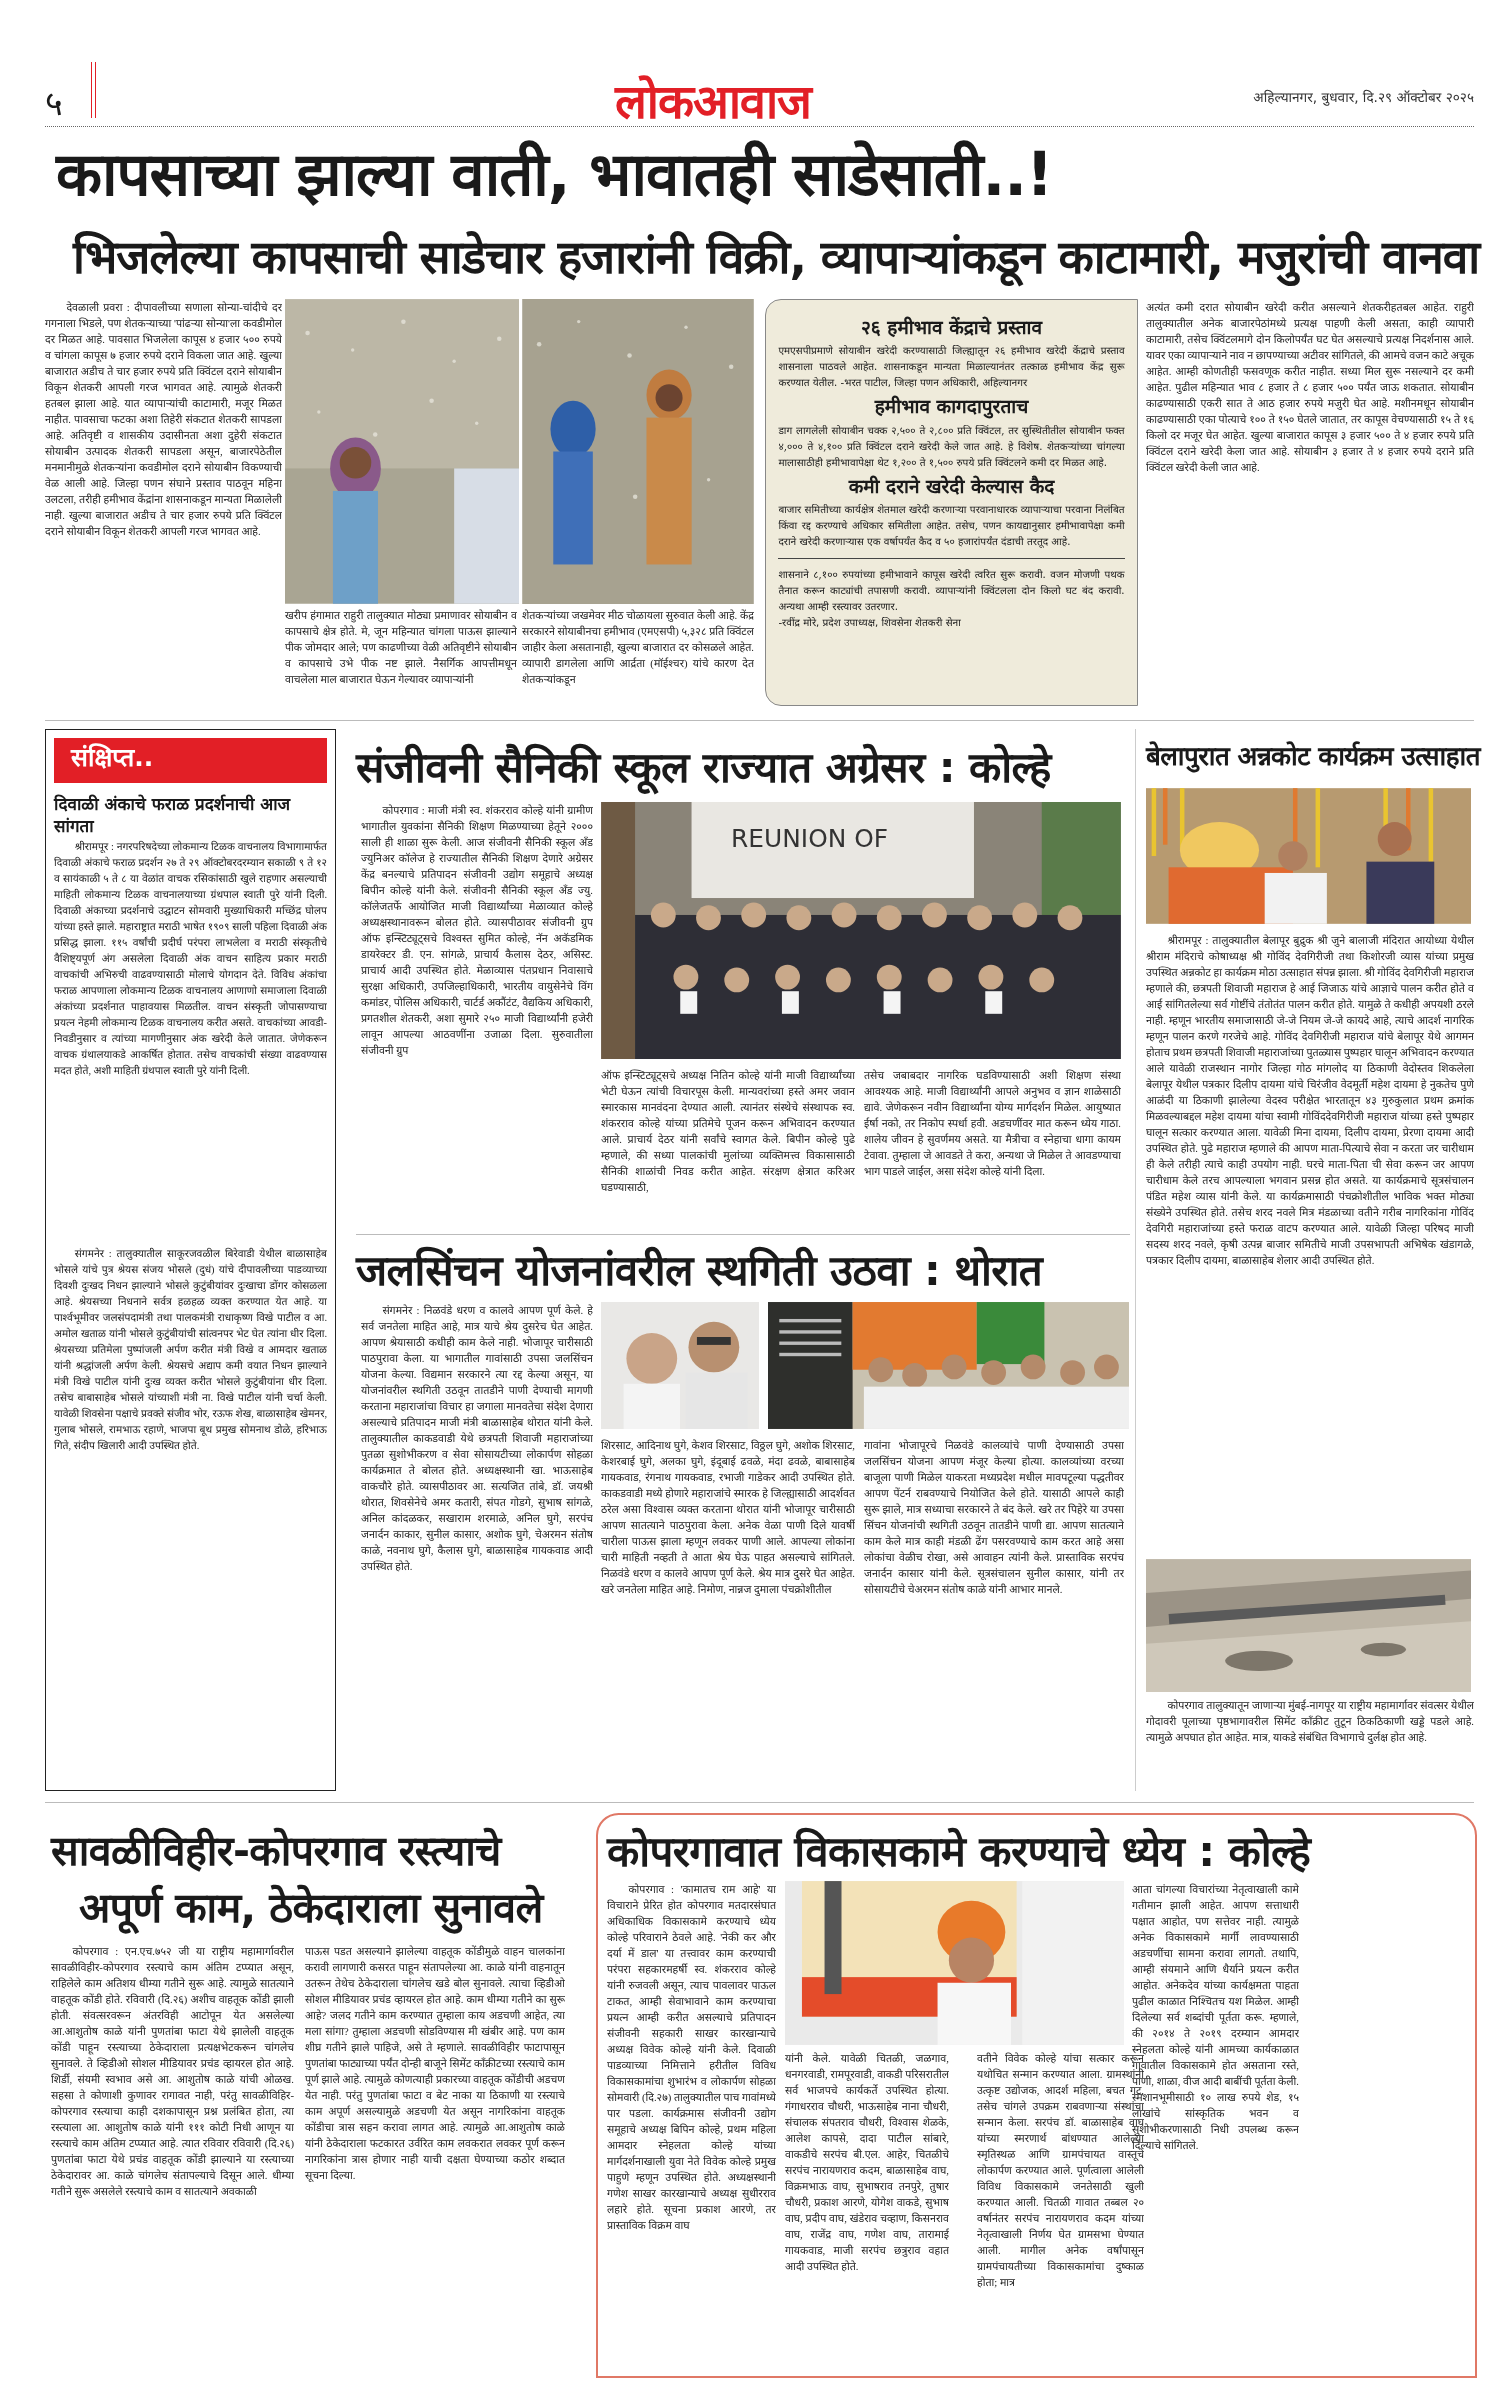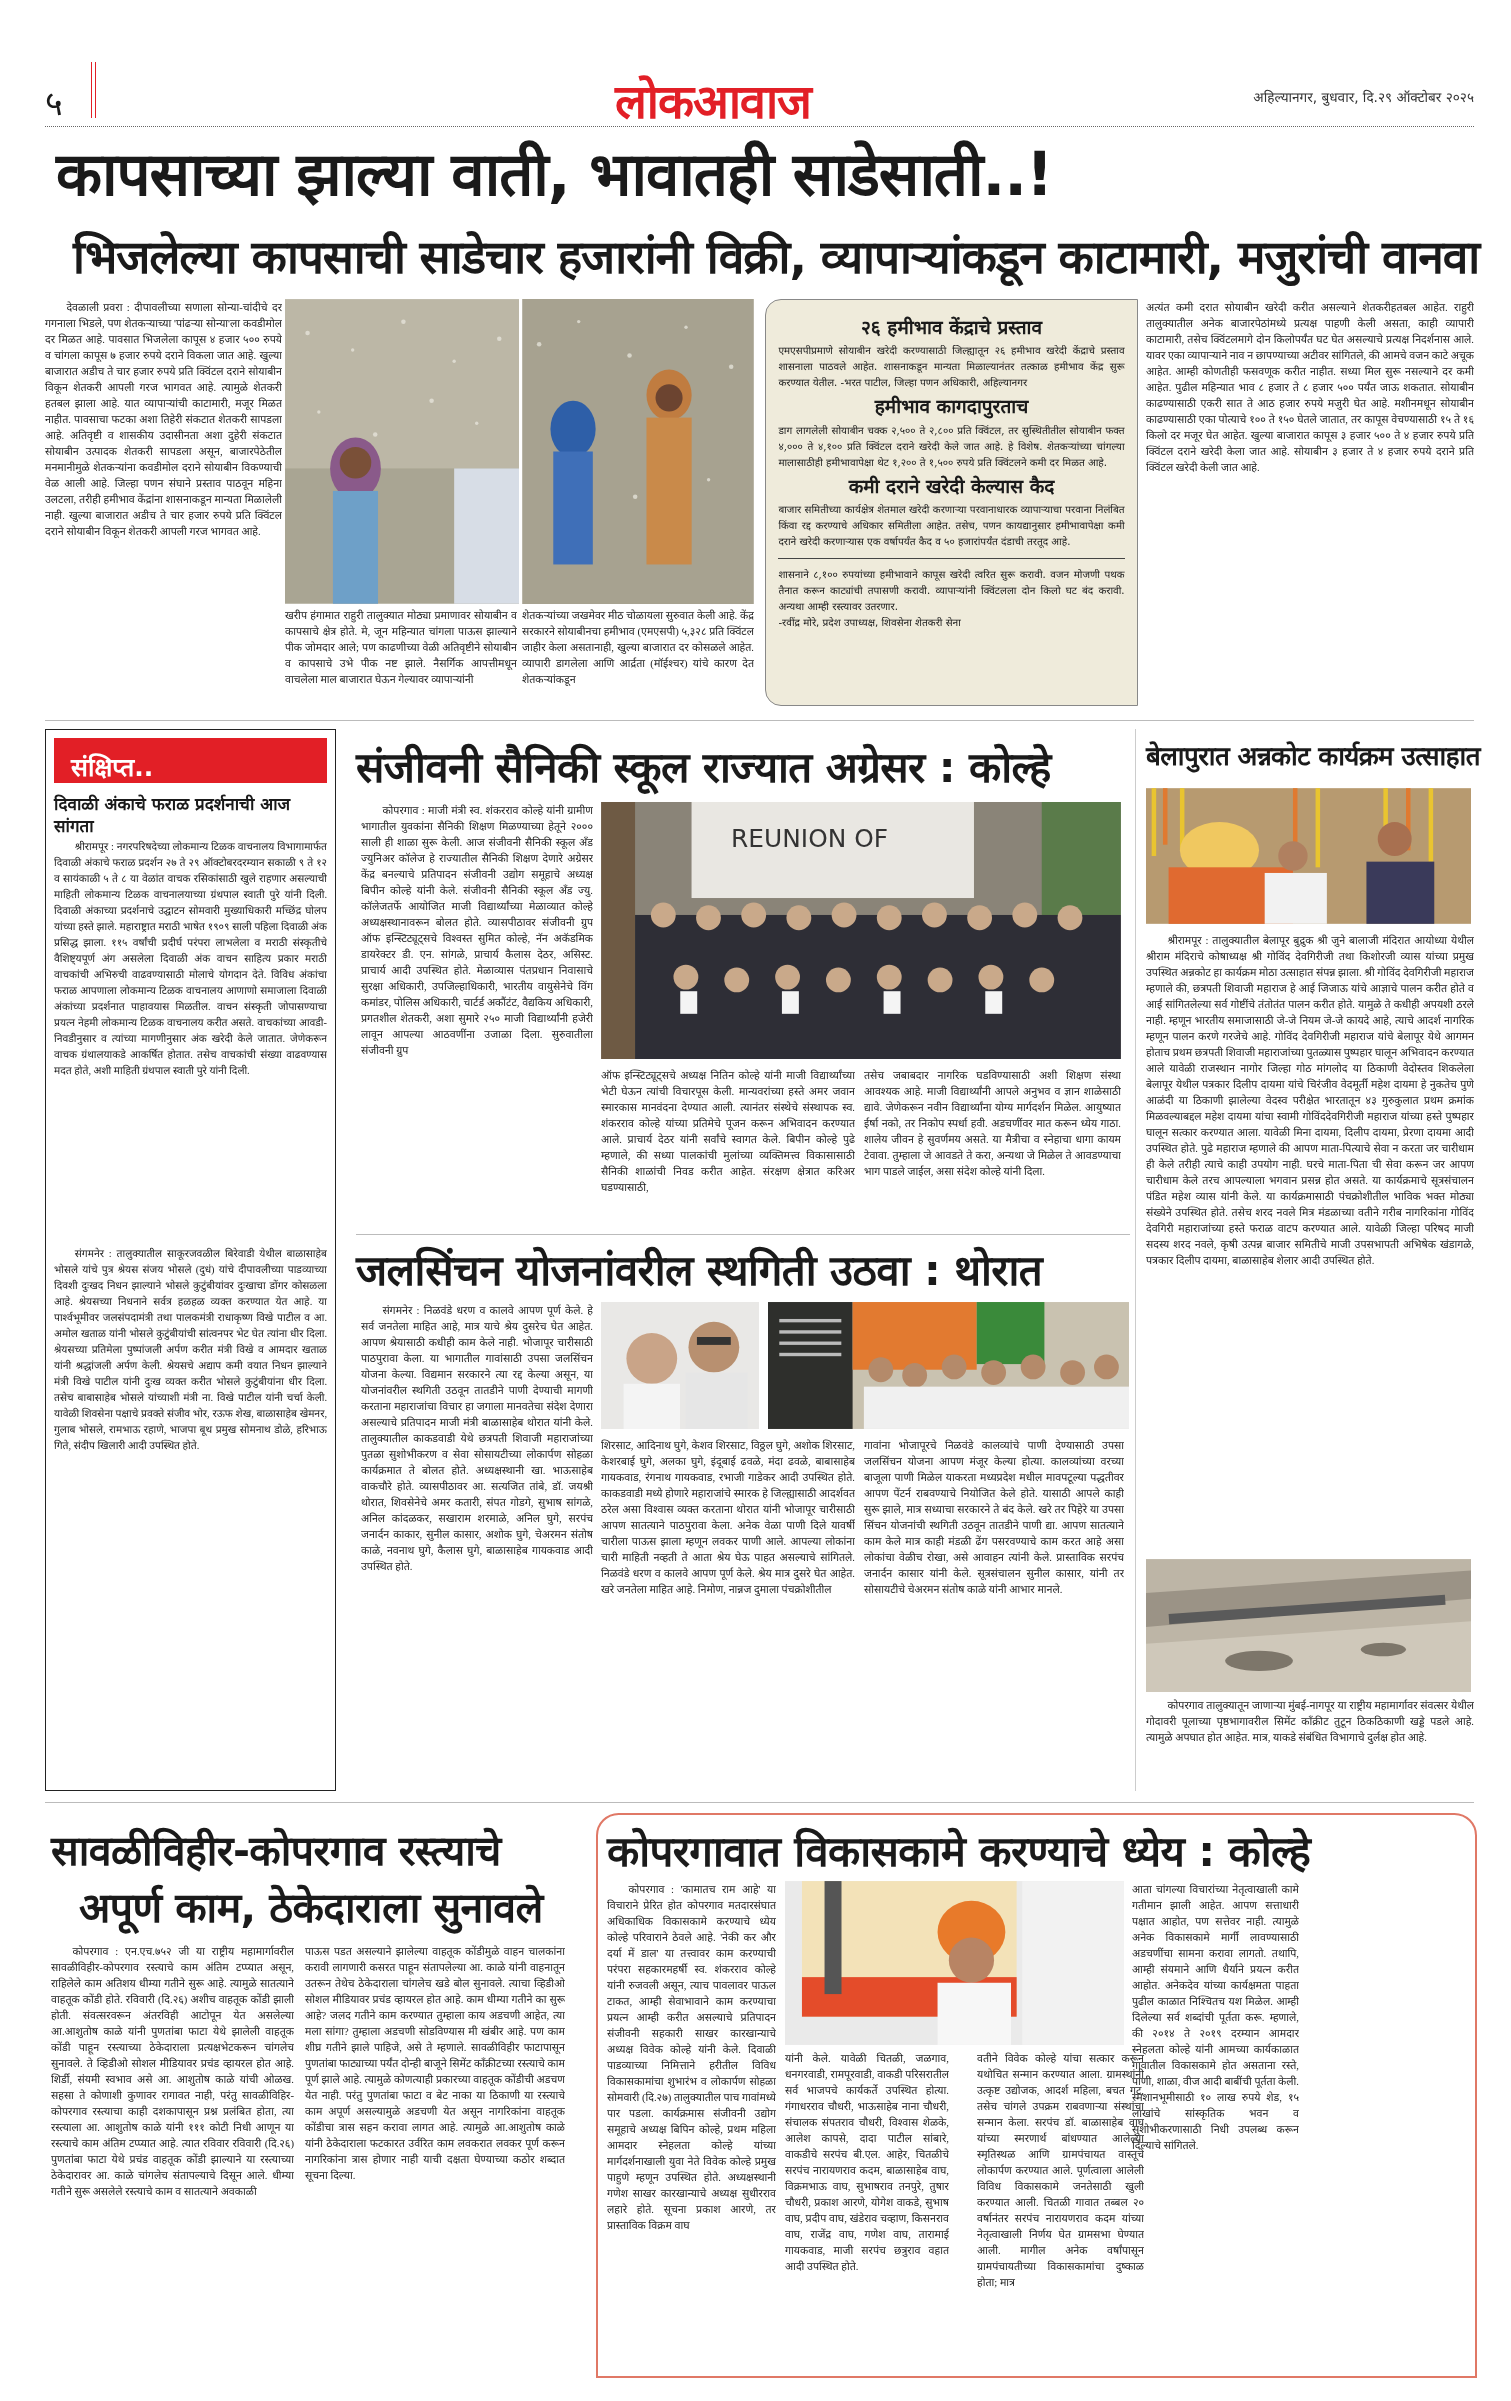--- a/index.html
+++ b/index.html
@@ -24,21 +24,21 @@
   .box { position: absolute; left: 765px; top: 299px; width: 373px; height: 407px; background: #efebdb; border: 1.1px solid #888; border-radius: 16px 0 0 16px; padding: 11.3px 12.4px; }
   .box h3 { font-size: 19px; text-align: center; margin: 2.3px 0 3.4px; }
   .box p { font-size: 10.2px; line-height: 16px; text-align: justify; font-family: "DejaVu Serif", serif; }
   .box .sig { font-weight: normal; font-family: "DejaVu Sans", sans-serif; }
   .box hr { border: none; border-top: 1.7px double #444; margin: 8px 0; }
 
   .vrule { position: absolute; border-left: 1.1px solid #ccc; }
   .hrule { position: absolute; border-top: 1.1px solid #bbb; }
 
   .brief { position: absolute; left: 45px; top: 729px; width: 291px; height: 1062px; border: 1.1px solid #222; padding: 8px 8px; }
-  .brief-band { background: #e21f26; color: #fff; font-size: 25px; font-weight: bold; padding: 11px 17px; height: 45px; }
+  .brief-band { background: #e21f26; color: #fff; font-size: 25px; font-weight: bold; padding: 1px 17px; height: 45px; }
   .brief h2 { font-size: 17px; line-height: 1.25; text-align: left; margin: 11.3px 0 2.3px; }
   .brief .col-text { font-size: 10.4px; line-height: 16px; }
 
   .head2 { position: absolute; font-weight: bold; white-space: nowrap; letter-spacing: -0.6px; }
 
   .bottom-box { position: absolute; left: 596px; top: 1813px; width: 881px; height: 565px; border: 2.3px solid #e07866; border-radius: 22.6px 22.6px 0 0; }
 
   svg { display: block; }
 </style>
 </head>

